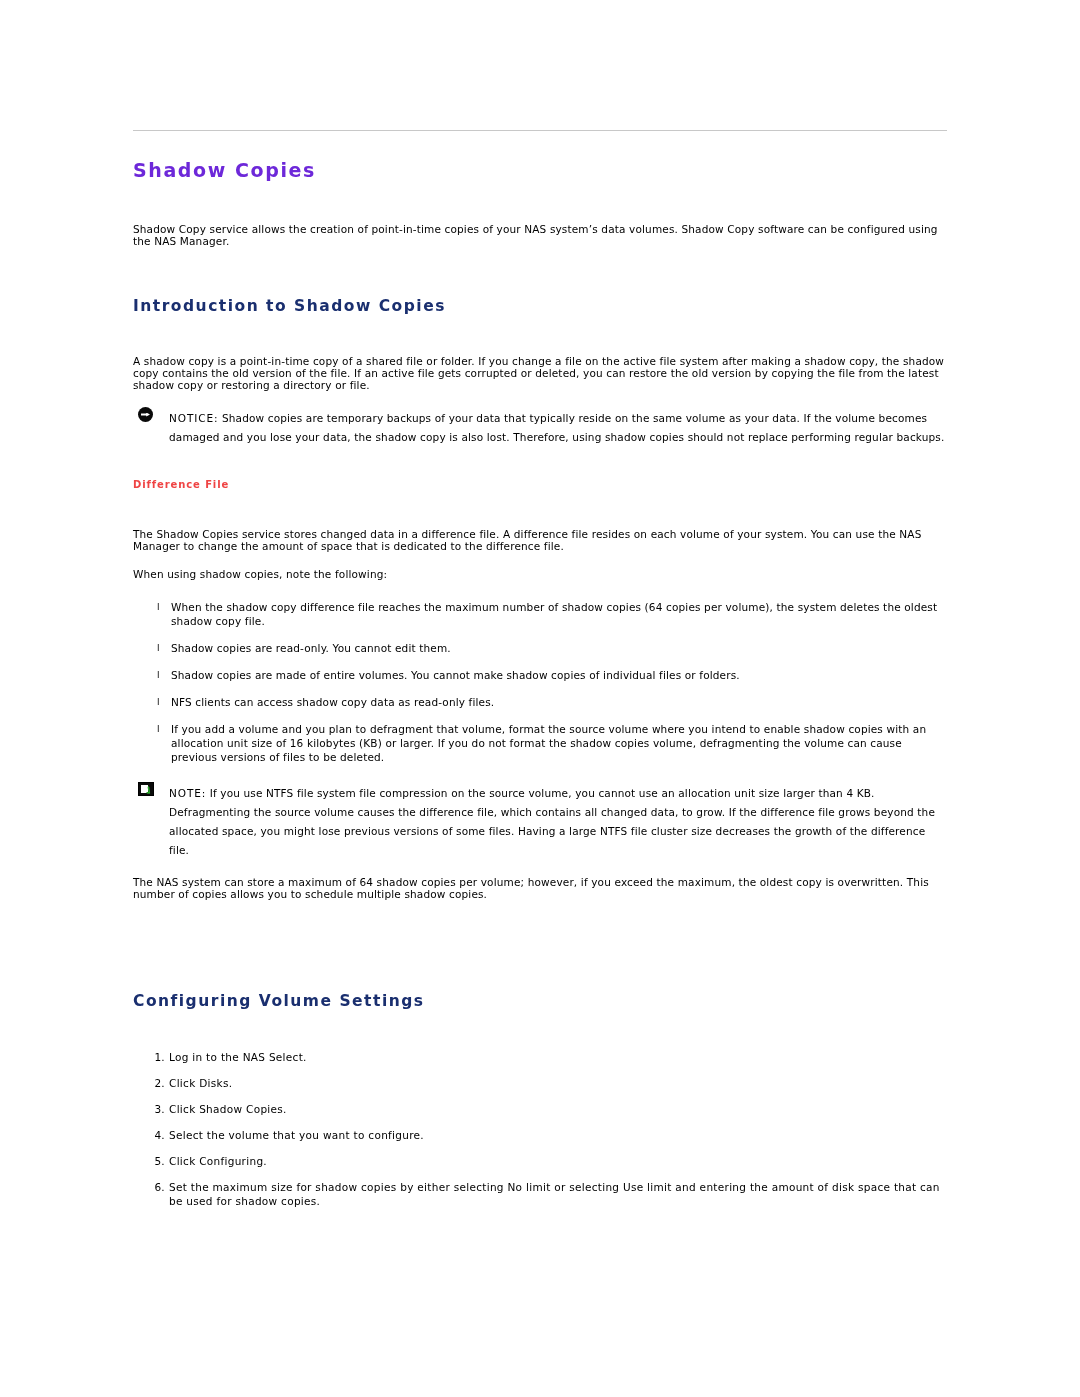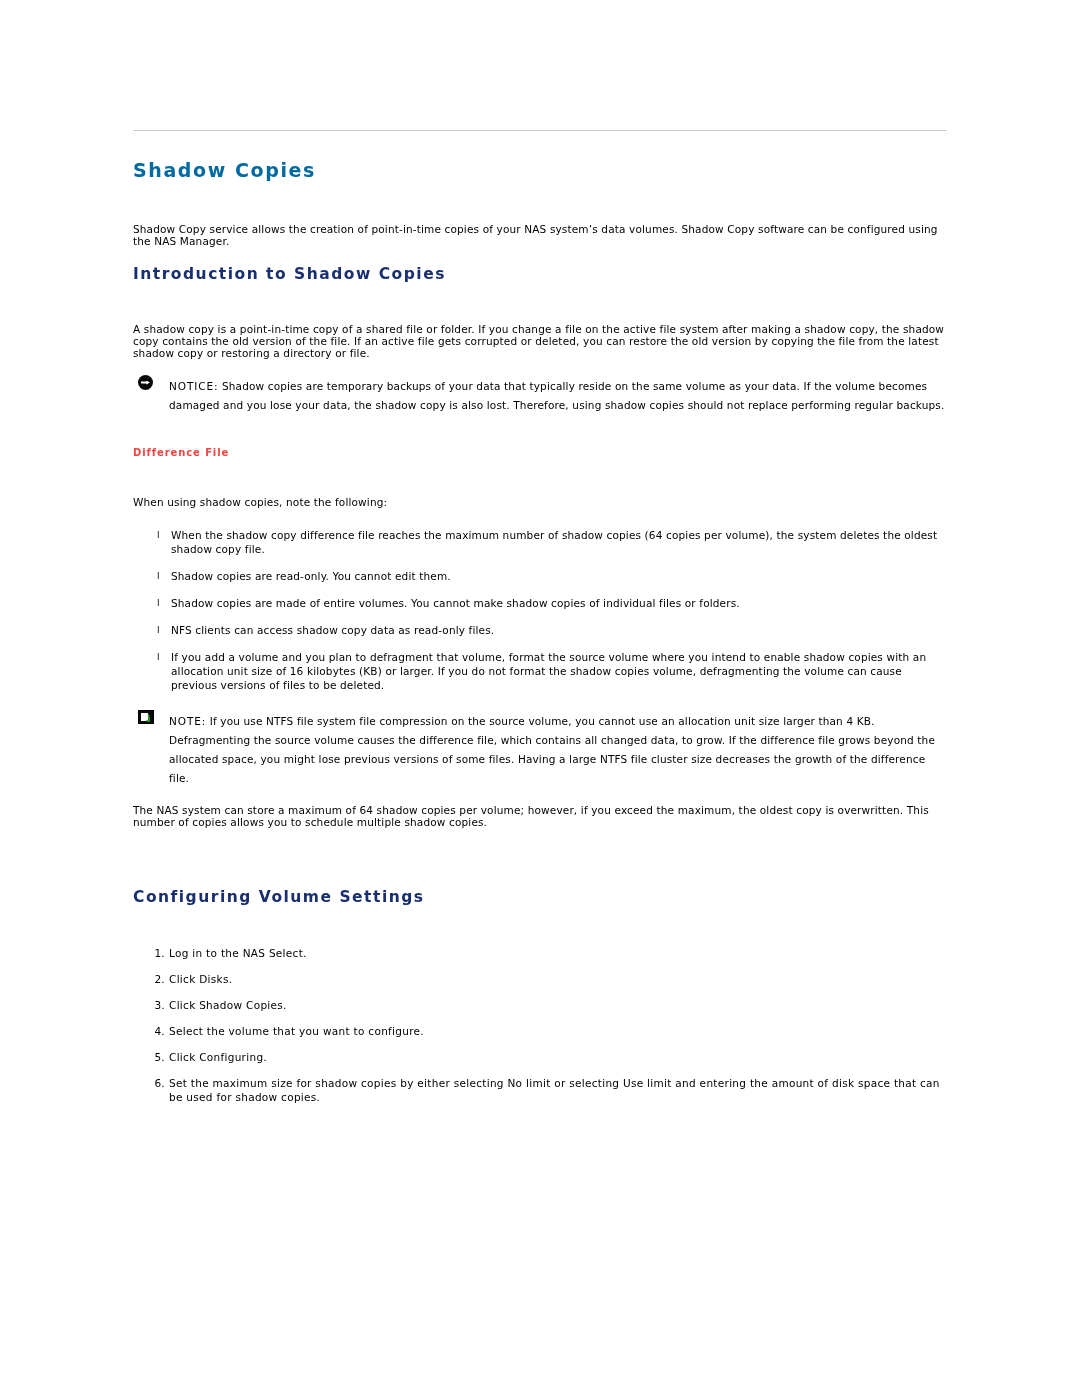--- a/index.html
+++ b/index.html
@@ -21,31 +21,31 @@
     padding: 130px 133px 40px 133px;
   }
   .top-rule {
     border-top: 1px solid #c8c8c8;
     margin: 0 0 28px 0;
     height: 0;
   }
   h1.doc-title {
     font-size: 19px;
     font-weight: bold;
-    color: #0369a1;
+    color: #6d28d9;
     letter-spacing: 1.6px;
     margin: 0 0 42px 0;
     font-family: "DejaVu Sans", sans-serif;
   }
   h2.section-title {
     font-size: 15.5px;
     font-weight: bold;
     color: #1a2f6f;
     letter-spacing: 1.5px;
-    margin: 18px 0 40px 0;
+    margin: 50px 0 40px 0;
   }
   h3.sub-title {
     font-size: 10px;
     font-weight: bold;
     color: #ef4444;
     letter-spacing: 0.9px;
     margin: 34px 0 38px 0;
   }
   p.body-text {
     font-size: 10.5px;
@@ -178,20 +178,21 @@
 
   <p class="body-text">A shadow copy is a point-in-time copy of a shared file or folder. If you change a file on the active file system after making a shadow copy, the shadow copy contains the old version of the file. If an active file gets corrupted or deleted, you can restore the old version by copying the file from the latest shadow copy or restoring a directory or file.</p>
 
   <div class="note-block">
     <span class="icon-notice"></span>
     <span class="note-text"><span class="note-label">NOTICE:</span><span> Shadow copies are temporary backups of your data that typically reside on the same volume as your data. If the volume becomes damaged and you lose your data, the shadow copy is also lost. Therefore, using shadow copies should not replace performing regular backups.</span></span>
   </div>
 
   <h3 class="sub-title">Difference File</h3>
 
+  <p class="body-text">The Shadow Copies service stores changed data in a difference file. A difference file resides on each volume of your system. You can use the NAS Manager to change the amount of space that is dedicated to the difference file.</p>
 
 
   <p class="body-text">When using shadow copies, note the following:</p>
 
   <ul class="bullet-list">
     <li><span class="bullet-mark">l</span><span>When the shadow copy difference file reaches the maximum number of shadow copies (64 copies per volume), the system deletes the oldest shadow copy file.</span></li>
     <li><span class="bullet-mark">l</span><span>Shadow copies are read-only. You cannot edit them.</span></li>
     <li><span class="bullet-mark">l</span><span>Shadow copies are made of entire volumes. You cannot make shadow copies of individual files or folders.</span></li>
     <li><span class="bullet-mark">l</span><span>NFS clients can access shadow copy data as read-only files.</span></li>
     <li><span class="bullet-mark">l</span><span>If you add a volume and you plan to defragment that volume, format the source volume where you intend to enable shadow copies with an allocation unit size of 16 kilobytes (KB) or larger. If you do not format the shadow copies volume, defragmenting the volume can cause previous versions of files to be deleted.</span></li>

